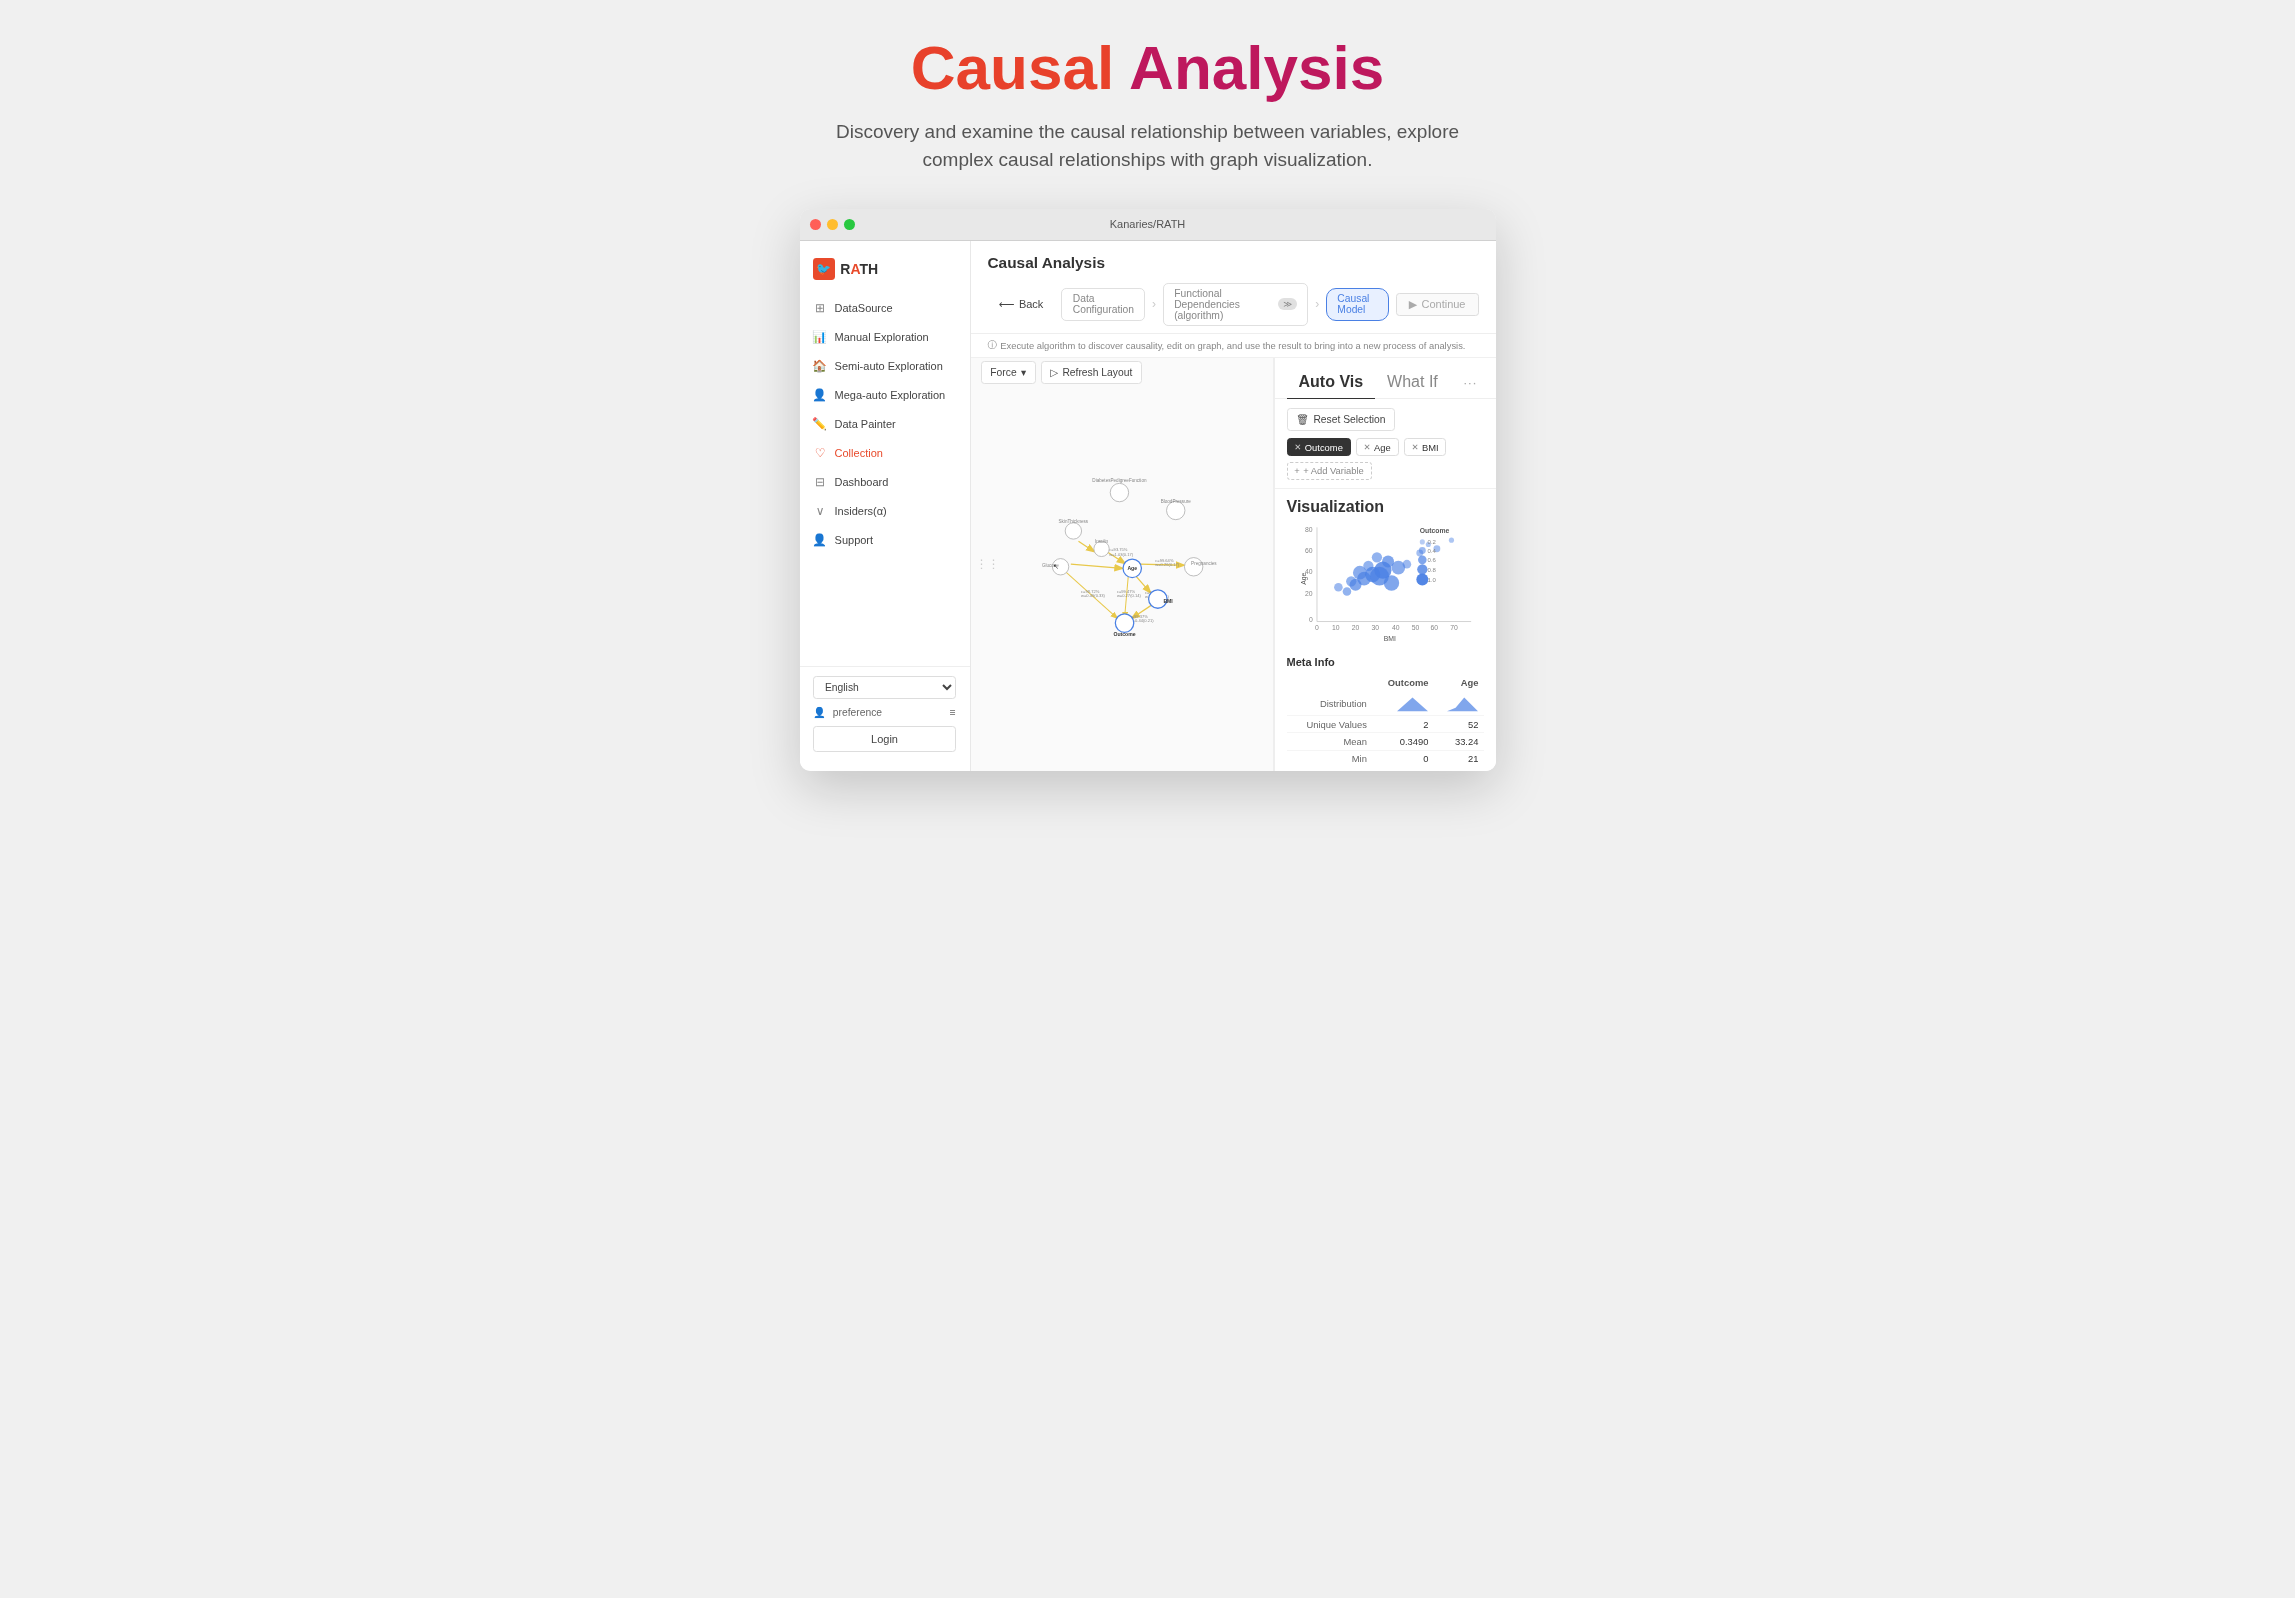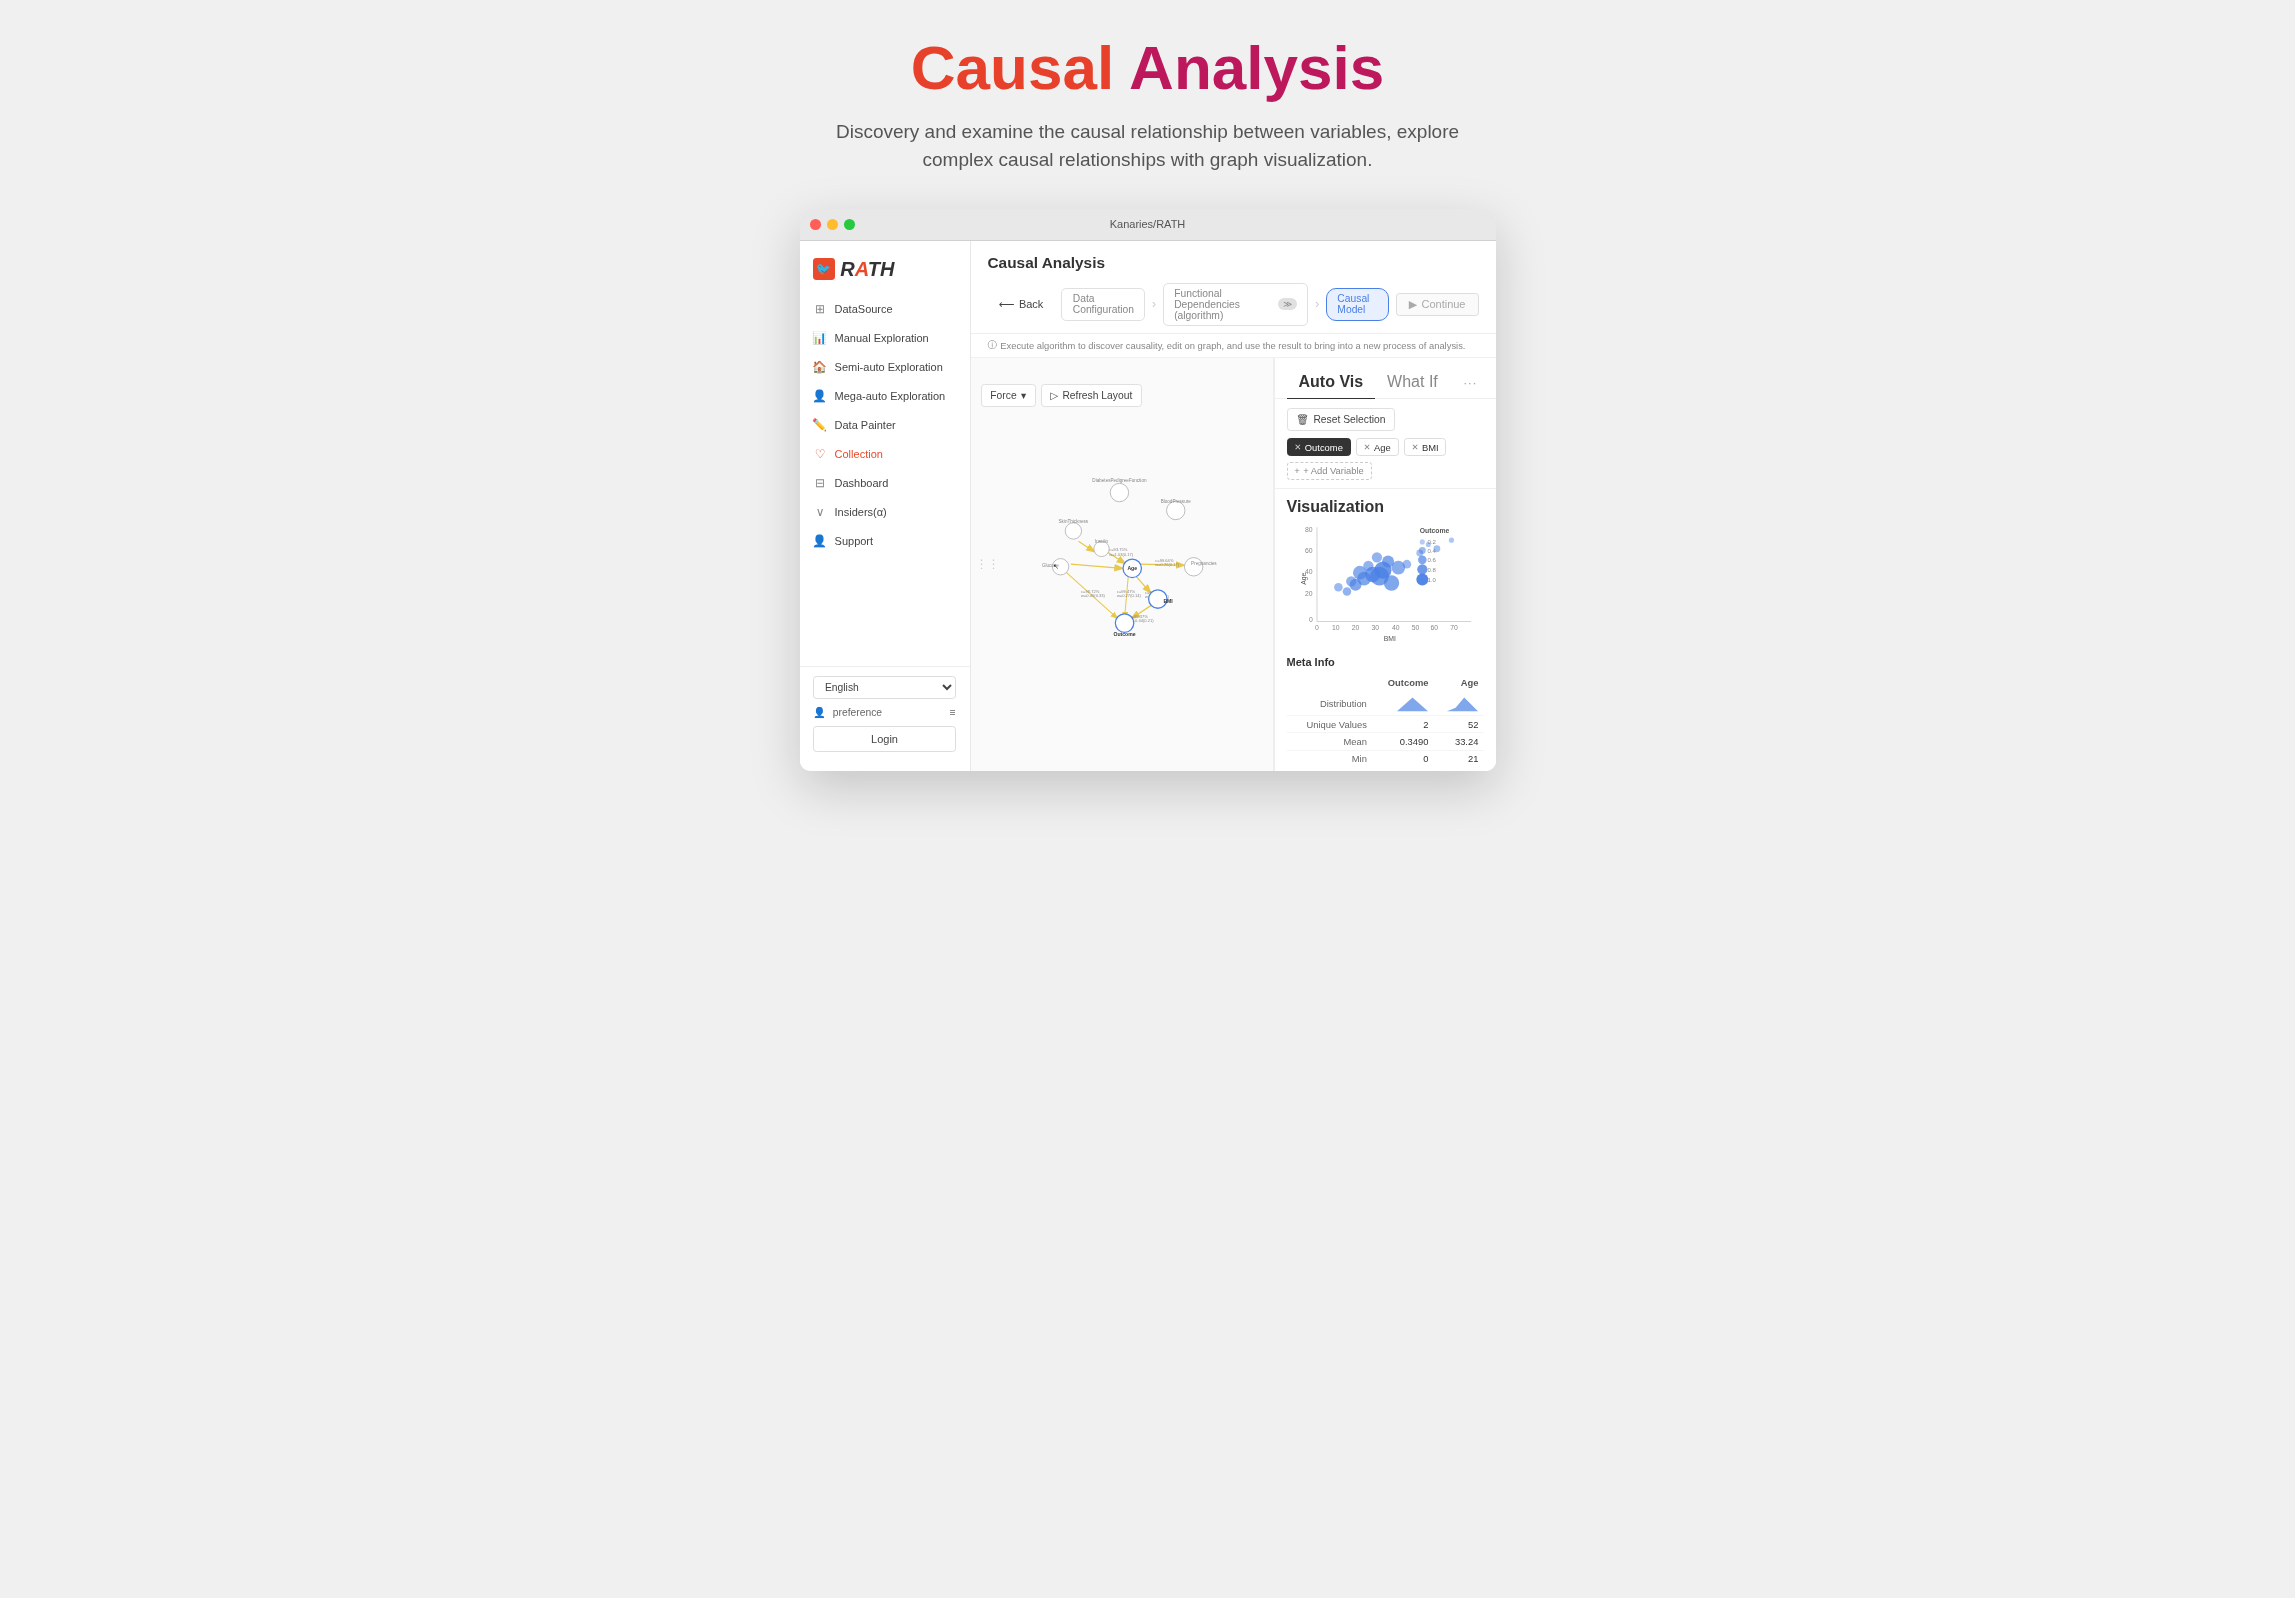--- a/index.html
+++ b/index.html
@@ -98,24 +98,23 @@
       height: 22px;
       background: #e84a2b;
       border-radius: 3.4px;
       display: flex;
       align-items: center;
       justify-content: center;
       font-size: 12px;
       color: white;
     }
     .sidebar-logo-text {
-      font-size: 20px;
+      font-size: 14px;
       font-weight: 700;
       color: #333;
-      font-style: italic;
     }
     .sidebar-logo-text span { color: #e84a2b; }
     .sidebar-nav {
       flex: 1;
       overflow-y: auto;
     }
     .sidebar-item {
       display: flex;
       align-items: center;
       gap: 7.7px;
@@ -257,21 +256,21 @@
     
     .graph-area {
       flex: 1;
       position: relative;
       overflow: hidden;
       background: #fafafa;
       border-right: 0.9px solid #eee;
     }
     .graph-toolbar {
       position: absolute;
-      top: 26px;
+      top: 3px;
       left: 10.3px;
       display: flex;
       align-items: center;
       gap: 5.1px;
       z-index: 10;
     }
     .graph-toolbar-btn {
       display: flex;
       align-items: center;
       gap: 4.3px;

